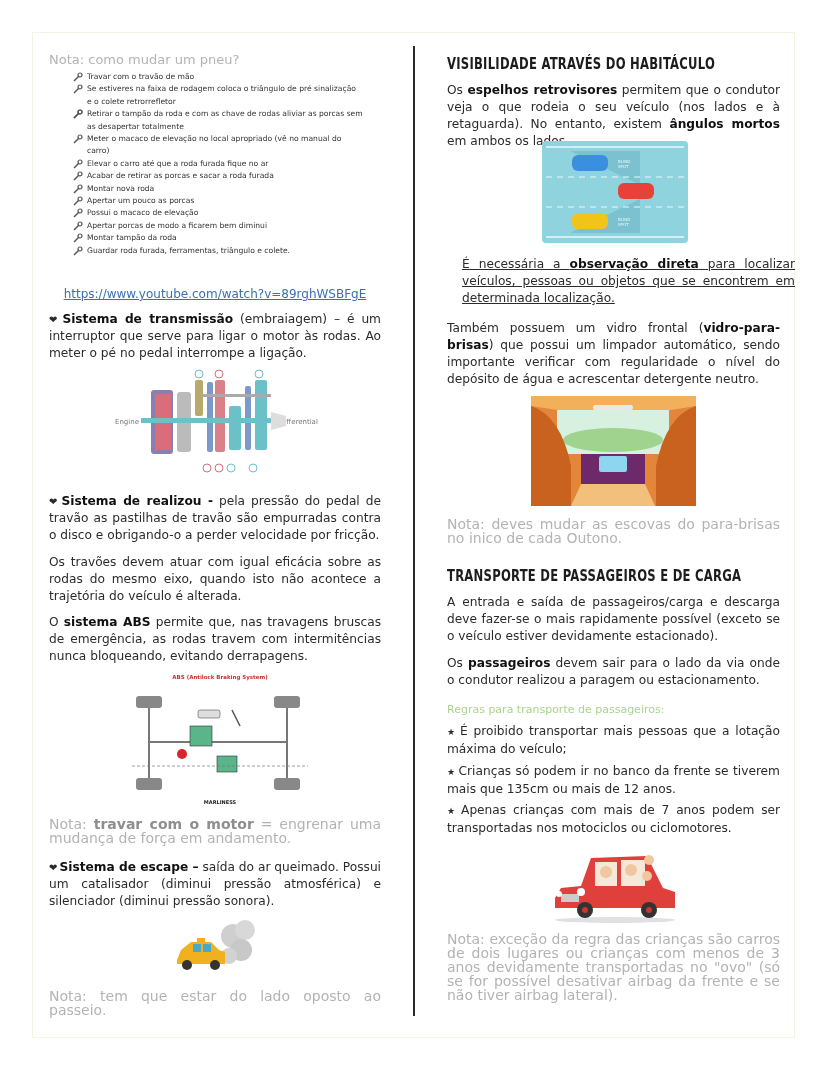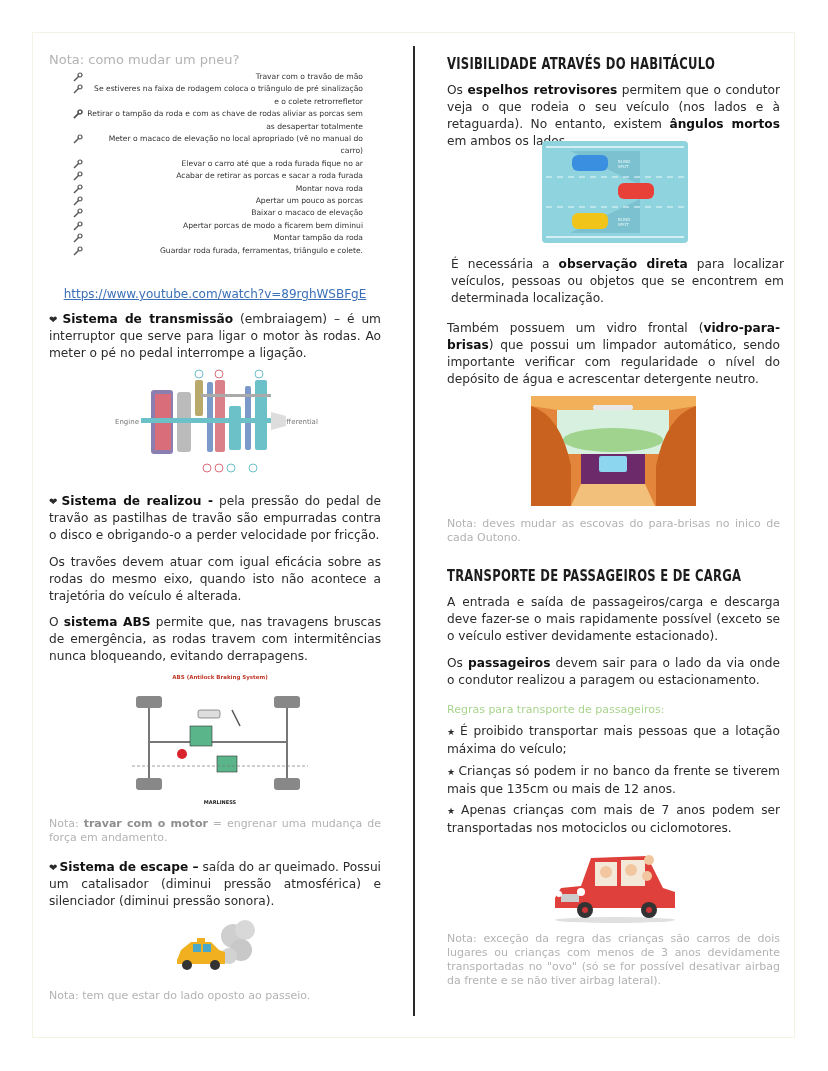--- a/index.html
+++ b/index.html
@@ -7,26 +7,26 @@
          font-family:"DejaVu Sans", sans-serif; color:#222; }
   .page-frame { position:absolute; left:32px; top:32px; width:763px; height:1006px;
                 border:1px solid #f4f3e4; box-sizing:border-box; }
   .divider { position:absolute; left:413px; top:46px; width:2px; height:970px; background:#2a2a2a; }
   .col { position:absolute; top:0; }
   .col-left { left:49px; width:332px; }
   .col-right { left:447px; width:333px; }
   .abs { position:absolute; }
   p { margin:0; }
   .body-text { font-size:12.2px; line-height:17px; text-align:justify; color:#2b2b2b; }
-  .note { font-size:11px; line-height:14px; color:#b3b3b3; text-align:justify; }
+  .note { font-size:14px; line-height:14px; color:#b3b3b3; text-align:justify; }
   .note b { color:#8e8e8e; font-weight:bold; }
   b.k { color:#111; font-weight:bold; }
   .heading { font-family:"DejaVu Sans Condensed","DejaVu Sans", sans-serif; font-weight:bold;
              font-size:15px; letter-spacing:0.3px; color:#1c1c1c; transform:scaleX(0.86); transform-origin:left; white-space:nowrap; }
-  .steps { list-style:none; margin:0; padding:0;text-align:right; }
+  .steps { list-style:none; margin:0; padding:0; }
   .steps li { position:relative; padding-left:14px; font-size:7.6px; line-height:12.4px; color:#333; }
   .steps li .ic { position:absolute; left:0; top:1px; width:10px; height:10px; }
   .link { font-size:12px; color:#3b6fb6; text-decoration:underline; text-align:center; display:block; }
   .green { font-size:11px; color:#a9d48e; }
   .star { font-size:9px; margin-right:3px; }
   .heart { font-size:10px; margin-right:2px; }
   svg { display:block; }
 </style>
 </head>
 <body>
@@ -91,21 +91,21 @@
           <svg width="10" height="10" viewBox="0 0 10 10">
             <path d="M1 9 L6 4" stroke="#555" stroke-width="1.4"></path>
             <circle cx="7" cy="3" r="2" fill="none" stroke="#555" stroke-width="1.2"></circle>
           </svg>
         </span><span>Apertar um pouco as porcas</span></li>
     <li><span class="ic">
           <svg width="10" height="10" viewBox="0 0 10 10">
             <path d="M1 9 L6 4" stroke="#555" stroke-width="1.4"></path>
             <circle cx="7" cy="3" r="2" fill="none" stroke="#555" stroke-width="1.2"></circle>
           </svg>
-        </span><span>Baixar o macaco de elevação</span></li>
+        </span><span>Possui o macaco de elevação</span></li>
     <li><span class="ic">
           <svg width="10" height="10" viewBox="0 0 10 10">
             <path d="M1 9 L6 4" stroke="#555" stroke-width="1.4"></path>
             <circle cx="7" cy="3" r="2" fill="none" stroke="#555" stroke-width="1.2"></circle>
           </svg>
         </span><span>Apertar porcas de modo a ficarem bem diminui</span></li>
     <li><span class="ic">
           <svg width="10" height="10" viewBox="0 0 10 10">
             <path d="M1 9 L6 4" stroke="#555" stroke-width="1.4"></path>
             <circle cx="7" cy="3" r="2" fill="none" stroke="#555" stroke-width="1.2"></circle>
@@ -226,21 +226,21 @@
       <rect x="30" y="14" width="36" height="16" rx="6" fill="#3b8fe0"></rect>
       <rect x="76" y="42" width="36" height="16" rx="6" fill="#e8413a"></rect>
       <rect x="30" y="72" width="36" height="16" rx="6" fill="#f0c419"></rect>
       <text x="76" y="22" font-size="4" fill="#e9f8fa" font-family="DejaVu Sans, sans-serif">BLIND</text>
       <text x="76" y="27" font-size="4" fill="#e9f8fa" font-family="DejaVu Sans, sans-serif">SPOT</text>
       <text x="76" y="80" font-size="4" fill="#e9f8fa" font-family="DejaVu Sans, sans-serif">BLIND</text>
       <text x="76" y="85" font-size="4" fill="#e9f8fa" font-family="DejaVu Sans, sans-serif">SPOT</text>
     </svg>
   </div>
 
-  <p class="body-text abs" style="top:256px;left:4px;width:333px;">
+  <p class="body-text abs" style="top:256px;left:15px;width:333px;text-decoration:underline;">
     <span>É necessária a </span><b class="k">observação direta</b><span> para localizar veículos, pessoas ou objetos que se encontrem em determinada localização.</span>
   </p>
 
   <p class="body-text abs" style="top:320px;left:0;width:333px;">
     <span>Também possuem um vidro frontal (</span><b class="k">vidro-para-brisas</b><span>) que possui um limpador automático, sendo importante verificar com regularidade o nível do depósito de água e acrescentar detergente neutro.</span>
   </p>
 
   <div class="abs" style="top:396px;left:84px;width:165px;height:110px;">
     <svg width="165" height="110" viewBox="0 0 165 110">
       <rect width="165" height="110" fill="#e3853a"></rect>

